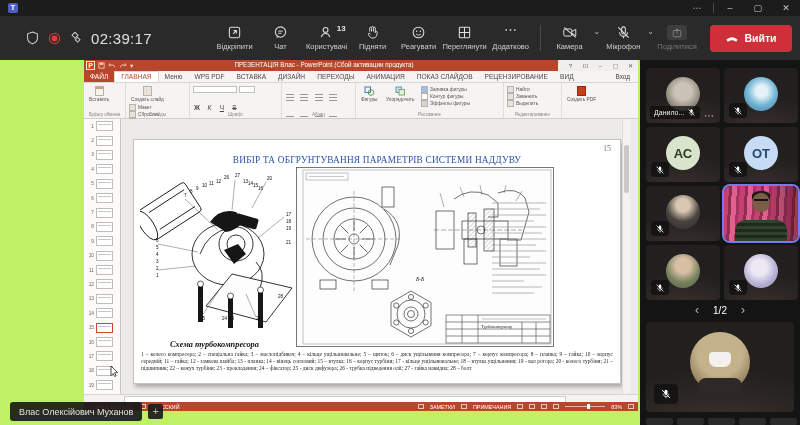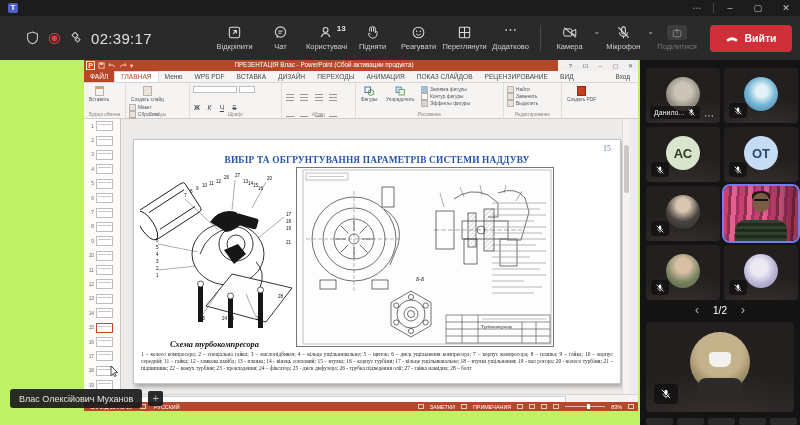--- a/index.html
+++ b/index.html
@@ -75,38 +75,38 @@
   .thumb-box i{display:block;margin:2px 1px 0 1px;height:1px;background:#c9c7c5;}
   .thumb-item.active .thumb-box{border:1.5px solid #D04324;}
   #pane-cursor{position:absolute;left:26px;top:246px;z-index:5;}
   #canvas{position:absolute;left:37px;top:0;width:509px;height:275px;}
   #vscroll{position:absolute;right:0;top:0;width:8px;height:275px;background:#f3f2f1;border-left:1px solid #dedcda;box-sizing:border-box;}
   #vthumb{position:absolute;left:1px;top:26px;width:5px;height:48px;background:#cbc9c7;border-radius:2px;}
   #slide{position:absolute;left:12px;top:20px;width:488px;height:245px;background:#fff;
          border:1px solid #c6c4c2;box-shadow:2px 3px 4px rgba(0,0,0,.28);box-sizing:border-box;
          font-family:"Liberation Serif",serif;}
   #slide-num{position:absolute;right:9px;top:4px;font-size:8px;color:#6b7f99;}
-  #slide-title{position:absolute;left:0;top:15px;width:100%;text-align:center;font-size:9.3px;font-weight:bold;
+  #slide-title{position:absolute;left:0;top:15px;width:100%;text-align:center;font-size:9.3px;font-weight:normal;
                color:#2853A4;letter-spacing:.2px;}
   #fig-left{position:absolute;left:6px;top:30px;}
   #fig-caption{position:absolute;left:36px;top:200px;font-size:8.3px;font-weight:bold;font-style:italic;color:#141414;}
   #sheet{position:absolute;left:162px;top:27px;}
   #legend{position:absolute;left:7px;right:7px;top:211px;font-size:5.45px;line-height:1.32;color:#2d2d2d;text-align:justify;}
   
   #hscroll{position:absolute;left:0;top:334px;width:554px;height:8px;background:#f4f3f2;border-top:1px solid #d6d4d2;box-sizing:border-box;}
   #hthumb{position:absolute;left:40px;top:1px;width:440px;height:5px;background:#fff;border:1px solid #cfcdcb;}
   #statusbar{position:absolute;left:0;top:342px;width:554px;height:9px;background:#B7472A;color:#fff;
              display:flex;align-items:center;font-size:5.4px;}
   #statusbar .sleft{margin-left:6px;display:flex;gap:8px;align-items:center;}
   #statusbar .sright{margin-left:auto;margin-right:4px;display:flex;gap:6px;align-items:center;}
   .sic{width:6px;height:5px;border:1px solid #f2c4b5;box-sizing:border-box;display:inline-block;}
   .zoom-sl{width:40px;height:1px;background:#e9b7a8;position:relative;display:inline-block;}
   .zoom-sl i{position:absolute;left:55%;top:-2px;width:3px;height:5px;background:#fff;}
   
-  #presenter{position:absolute;left:10px;top:329px;height:19px;display:flex;align-items:center;gap:6px;}
+  #presenter{position:absolute;left:10px;top:342px;height:19px;display:flex;align-items:center;gap:6px;}
   #presenter .pname{background:rgba(26,26,26,.92);border-radius:3px;height:19px;display:flex;align-items:center;
                     padding:0 9px;color:#e4e4e4;font-size:9px;white-space:nowrap;}
   #presenter .padd{width:15px;height:15px;background:rgba(26,26,26,.92);border-radius:2px;color:#bbb;
                    font-size:11px;line-height:14px;text-align:center;}
   
   #panel{position:absolute;left:640px;top:60px;width:160px;height:365px;background:#141414;}
   .tile{position:absolute;width:74px;height:55px;border-radius:4px;overflow:hidden;
         background:radial-gradient(130% 100% at 50% 120%, #3a3330 0%, #221f1e 70%);}
   .tile.active{box-shadow:0 0 0 2px #747CF2;border-radius:6px;}
   .av{position:absolute;left:50%;top:9px;transform:translateX(-50%);width:34px;height:34px;border-radius:50%;}

